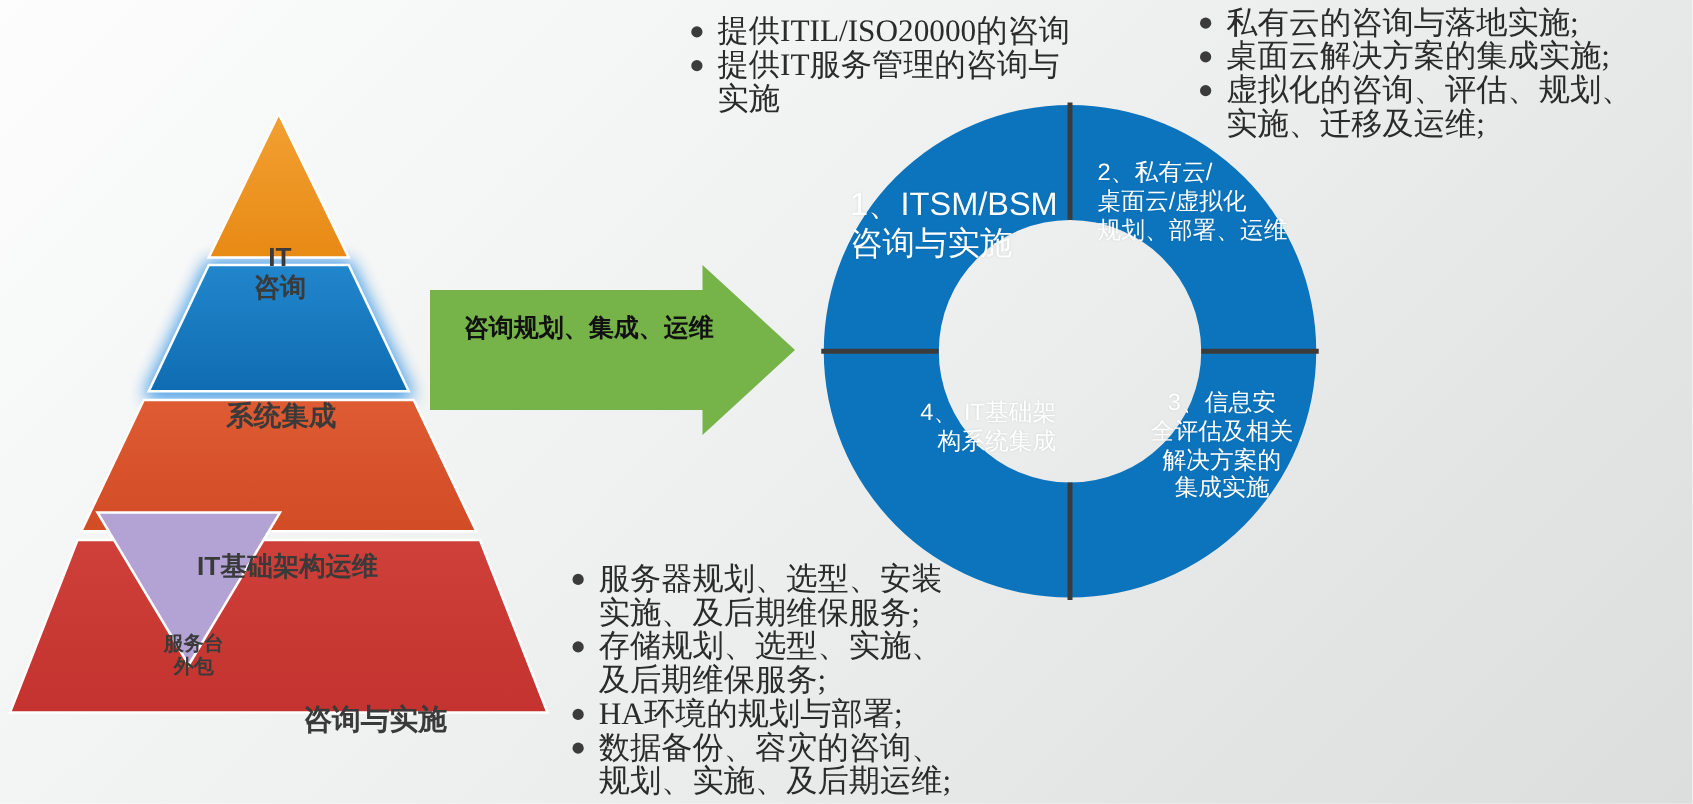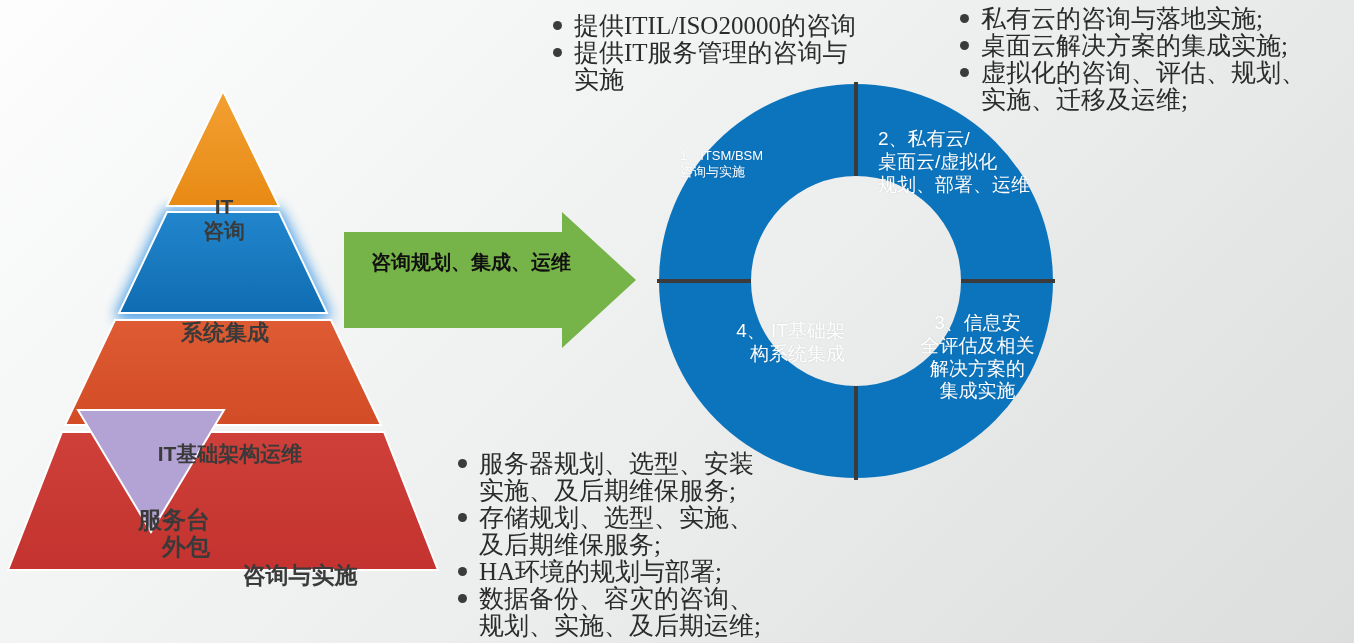--- a/index.html
+++ b/index.html
@@ -28,37 +28,37 @@
   #pyramid{left:0px;top:70px;width:460px;height:520px;}
   #pyramid svg{display:block;}
   .pyr-label{
     position:absolute;font-weight:bold;color:#3a3a3a;text-align:center;
     white-space:pre-line;line-height:1.12;
   }
   #lbl-it{left:160px;top:125px;width:128px;font-size:21px;}
   #lbl-si{left:130px;top:251px;width:190px;font-size:22px;}
   #lbl-infra{left:115px;top:372px;width:230px;font-size:21px;}
   #lbl-desk{left:190px;top:493px;width:220px;font-size:23px;}
-  #lbl-sd{left:100px;top:437px;width:110px;font-size:24px;line-height:1.12;text-align:right;}
+  #lbl-sd{left:100px;top:437px;width:110px;font-size:16px;line-height:1.12;}
 
   
   #arrow{left:340px;top:210px;width:300px;height:140px;}
   #arrow-label{
     position:absolute;left:356px;top:249px;width:230px;
     font-size:20px;font-weight:bold;color:#111;text-align:center;
   }
 
   
   #donut{left:645:px;}
   #donut{left:645px;top:72px;width:430px;height:420px;}
   .quad-label{
     position:absolute;color:#ffffff;font-weight:normal;
     white-space:pre-line;line-height:1.2;text-shadow:0 0 2px rgba(0,0,0,.12);
   }
-  #q1{left:680px;top:148px;width:200px;font-size:13px;text-align:left;}
+  #q1{left:680px;top:148px;width:200px;font-size:26px;text-align:left;}
   #q2{left:878px;top:128px;width:190px;font-size:19px;text-align:left;}
   #q3{left:895px;top:312px;width:165px;font-size:19px;text-align:center;}
   #q4{left:655px;top:320px;width:190px;font-size:19px;text-align:right;}
 </style>
 </head>
 <body>
 
 <div class="stage">
 
   <div class="abs" id="pyramid">

